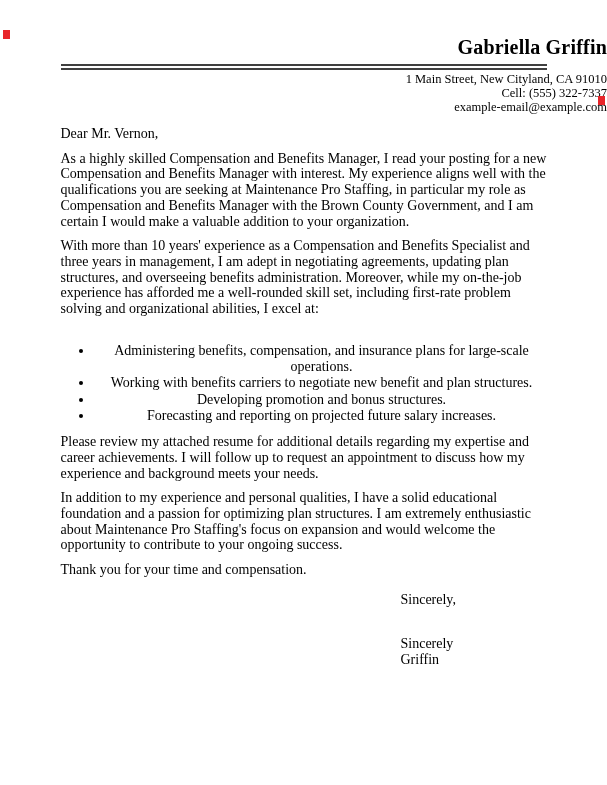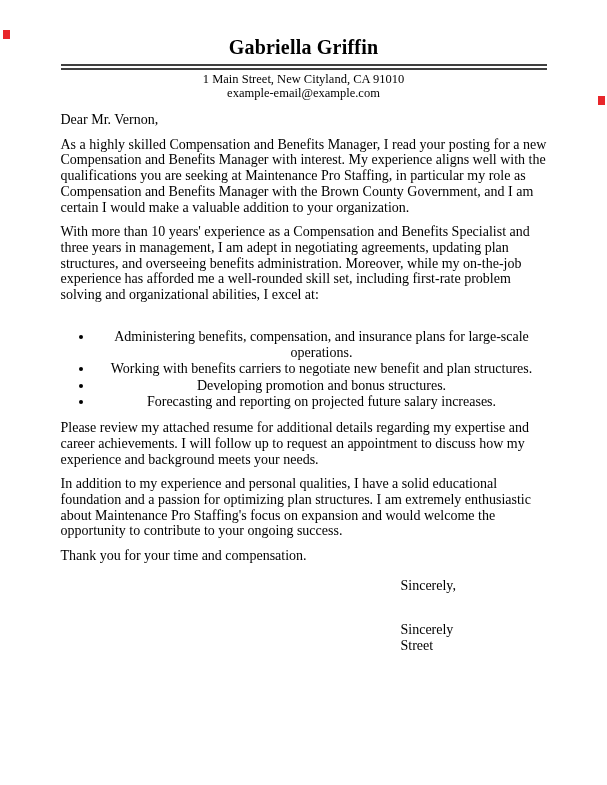--- a/index.html
+++ b/index.html
@@ -19,21 +19,21 @@
   .edge-mark {
     position: absolute;
     width: 7px;
     height: 9px;
     background: var(--mark-color, #e8252a);
   }
   .edge-mark.left  { left: 3px;  top: 30px; }
   .edge-mark.right { right: 2px; top: 96px; }
 
   .letterhead {
-    text-align: center;
+    text-align: right;
     padding-top: 37px;
   }
   .person-name {
     font-size: 20px;
     font-weight: bold;
     line-height: 20px;
     letter-spacing: 0.2px;
   }
   .header-rule {
     width: 486px;
@@ -82,20 +82,21 @@
 <div class="page">
 
   <div class="edge-mark left" style="--mark-color: #e8252a;"></div>
   <div class="edge-mark right" style="--mark-color: #e8252a;"></div>
 
   <div class="letterhead">
     <div class="person-name">Gabriella Griffin</div>
     <div class="header-rule" style="--rule-color: #3f3f3f;"></div>
     <div class="contact">
       <div>1 Main Street, New Cityland, CA 91010</div>
+      <div>Cell: (555) 322-7337</div>
       <div>example-email@example.com</div>
     </div>
   </div>
 
   <div class="letter-body">
     <div class="salutation">Dear Mr. Vernon,</div>
 
     <p>As a highly skilled Compensation and Benefits Manager, I read your posting for a new Compensation and Benefits Manager with interest. My experience aligns well with the qualifications you are seeking at Maintenance Pro Staffing, in particular my role as Compensation and Benefits Manager with the Brown County Government, and I am certain I would make a valuable addition to your organization.</p>
 
     <p>With more than 10 years' experience as a Compensation and Benefits Specialist and three years in management, I am adept in negotiating agreements, updating plan structures, and overseeing benefits administration. Moreover, while my on-the-job experience has afforded me a well-rounded skill set, including first-rate problem solving and organizational abilities, I excel at:</p>
@@ -110,17 +111,17 @@
     <p>Please review my attached resume for additional details regarding my expertise and career achievements. I will follow up to request an appointment to discuss how my experience and background meets your needs.</p>
 
     <p>In addition to my experience and personal qualities, I have a solid educational foundation and a passion for optimizing plan structures. I am extremely enthusiastic about Maintenance Pro Staffing's focus on expansion and would welcome the opportunity to contribute to your ongoing success.</p>
 
     <p>Thank you for your time and compensation.</p>
 
     <div class="signoff">Sincerely,</div>
 
     <div class="signature">
       <div>Sincerely</div>
-      <div>Street</div>
+      <div>Griffin</div>
     </div>
   </div>
 
 </div>
 
 </body></html>

